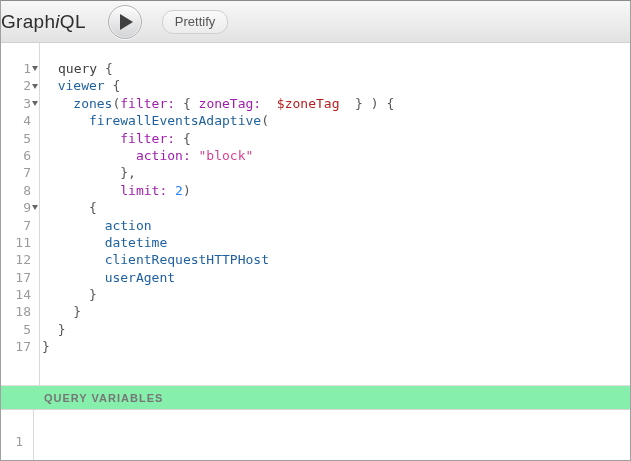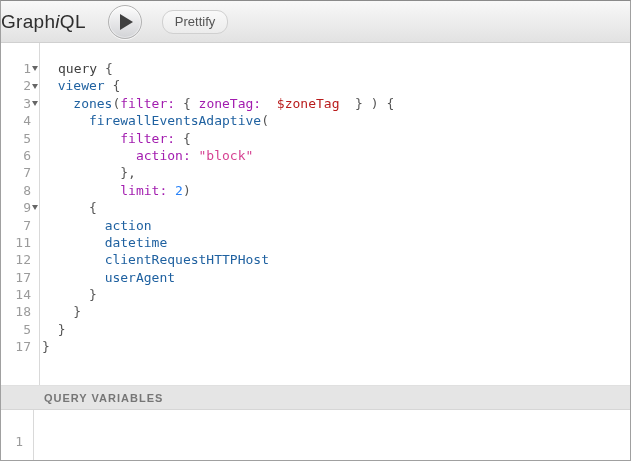--- a/index.html
+++ b/index.html
@@ -55,21 +55,21 @@
   .tk-prop{color:#1F61A0;}
   .tk-attr{color:#a21caf;}
   .tk-str{color:#D64292;}
   .tk-var{color:#b91c1c;}
   .tk-num{color:#2882F9;}
   .tk-p{color:#555;}
   .tk-ws{color:#555;}
   
   .vtitle{
     height:25px;flex:none;box-sizing:border-box;display:flex;align-items:center;
-    border-top:1px solid #e0e0e0;border-bottom:1px solid #d6d6d6;background:#e5e5e5;
+    border-top:1px solid #e0e0e0;border-bottom:1px solid #d6d6d6;background:#86efac;
     padding-left:43px;color:#767676;font-size:11px;font-weight:bold;letter-spacing:1px;cursor:pointer;
   }
   .veditor{
     flex:1;display:flex;background:#fff;cursor:text;overflow:hidden;
     font-family:"DejaVu Sans Mono","Liberation Mono",monospace;
     font-size:13px;line-height:17.4px;
   }
   .vgutter{width:32px;flex:none;border-right:1px solid #d9d9d9;padding-top:23px;cursor:default;}
   .vnum{display:block;width:22px;text-align:right;color:#9b9b9b;}
   .vcode{padding:23px 0 0 8px;white-space:pre;}

